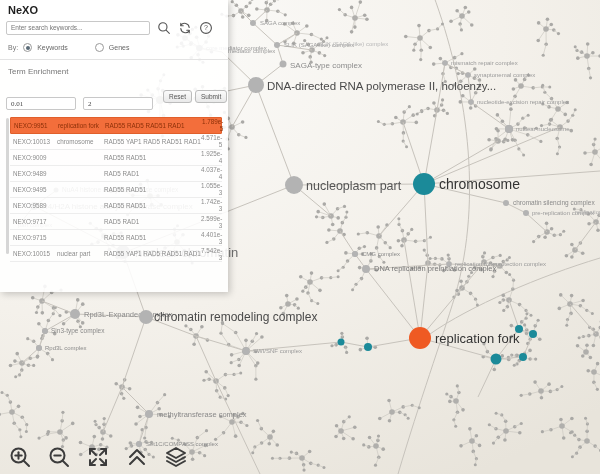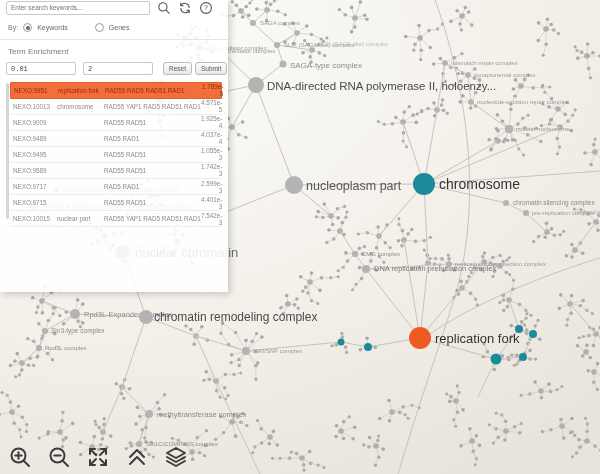--- a/index.html
+++ b/index.html
@@ -21,21 +21,21 @@
     position:relative;background:#fff;flex:0 0 auto;}
   .radio.sel::after{content:"";position:absolute;left:1.5px;top:1.5px;right:1.5px;bottom:1.5px;
     background:#5a6b77;border-radius:50%;}
   .radio-lbl{margin-right:22px;color:#666;}
   .enrich{border-top:1px solid #e3e3e3;padding:5px 6px 12px;}
   .enrich-heading{font-size:8px;color:#777;margin:2px 0 5px 2px;}
   .query-box{width:202px;height:30px;font-size:7px;border:1px solid #cccccc;border-radius:2px;
     resize:none;color:#555;font-family:inherit;padding:3px 4px;outline:none;background:#fff;}
   .param-row{display:flex;align-items:center;margin-top:6px;}
   .param-input{width:60px;height:11px;font-size:7px;border:1px solid #c8c8c8;border-radius:2px;
-    padding:0 4px;color:#444;margin-right:7px;font-family:Liberation Mono, monospace;outline:none;}
+    padding:0 4px;color:#444;margin-right:7px;font-family:Liberation Serif, serif;outline:none;margin-top:15px;}
   .btn{font-size:6.5px;color:#555;background:linear-gradient(#fbfbfb,#e9e9e9);border:1px solid #bcbcbc;
     border-radius:3px;padding:2px 5px;margin-left:3px;cursor:pointer;font-family:inherit;}
   #results{margin-top:7px;position:relative;padding-left:4px;}
   .scrollstrip{position:absolute;left:0;top:1px;width:3px;height:136px;background:#d6d6d6;border-radius:2px;}
   .trow{display:grid;grid-template-columns:44px 47px 97px 1fr;font-size:6.3px;color:#8b8b8b;
     height:15.1px;align-items:center;border-bottom:1px solid #ededed;padding:0 5px 0 3px;cursor:pointer;}
   .trow .pv{text-align:right;}
   .trow.hl{background:#f36e3b;color:#8c3008;border:1px solid #e05f2b;border-radius:1px;height:14.5px;}
 
   
@@ -1692,20 +1692,21 @@
       <circle cx="123" cy="252" r="7" fill="#b3b3b3"></circle>
       <text x="135" y="257" font-size="13" fill="#6f6f6f" font-family="Liberation Sans, sans-serif">nuclear chromatin</text>
       <circle cx="56" cy="190" r="2.5" fill="#b3b3b3"></circle>
       <text x="62" y="192" font-size="6.5" fill="#9f9f9f" font-family="Liberation Sans, sans-serif">NuA4 histone acetyltransferase complex</text>
       <circle cx="34" cy="206" r="4" fill="#b3b3b3"></circle>
       <text x="42" y="209" font-size="8" fill="#9a9a9a" font-family="Liberation Sans, sans-serif">H4/H2A histone acetyltransferase complex</text>
       <text x="18" y="227" font-size="6" fill="#ababab" font-family="Liberation Sans, sans-serif">part complex</text>
     </svg>
 
   <div class="panel">
+    <div class="panel-title">NeXO</div>
 
     <div class="search-row">
       <input class="search-input" type="text" placeholder="Enter search keywords..." style="">
       <span class="icon-btn" id="ic-search">
           <svg width="14" height="14" viewBox="0 0 15 15" style="stroke:#555;stroke-width:1.2;fill:none;stroke-linecap:round;stroke-linejoin:round">
             <circle cx="6.3" cy="6.3" r="4.4"></circle>
             <line x1="9.7" y1="9.7" x2="13.2" y2="13.2"></line>
           </svg>
         </span>
       <span class="icon-btn" id="ic-refresh">

